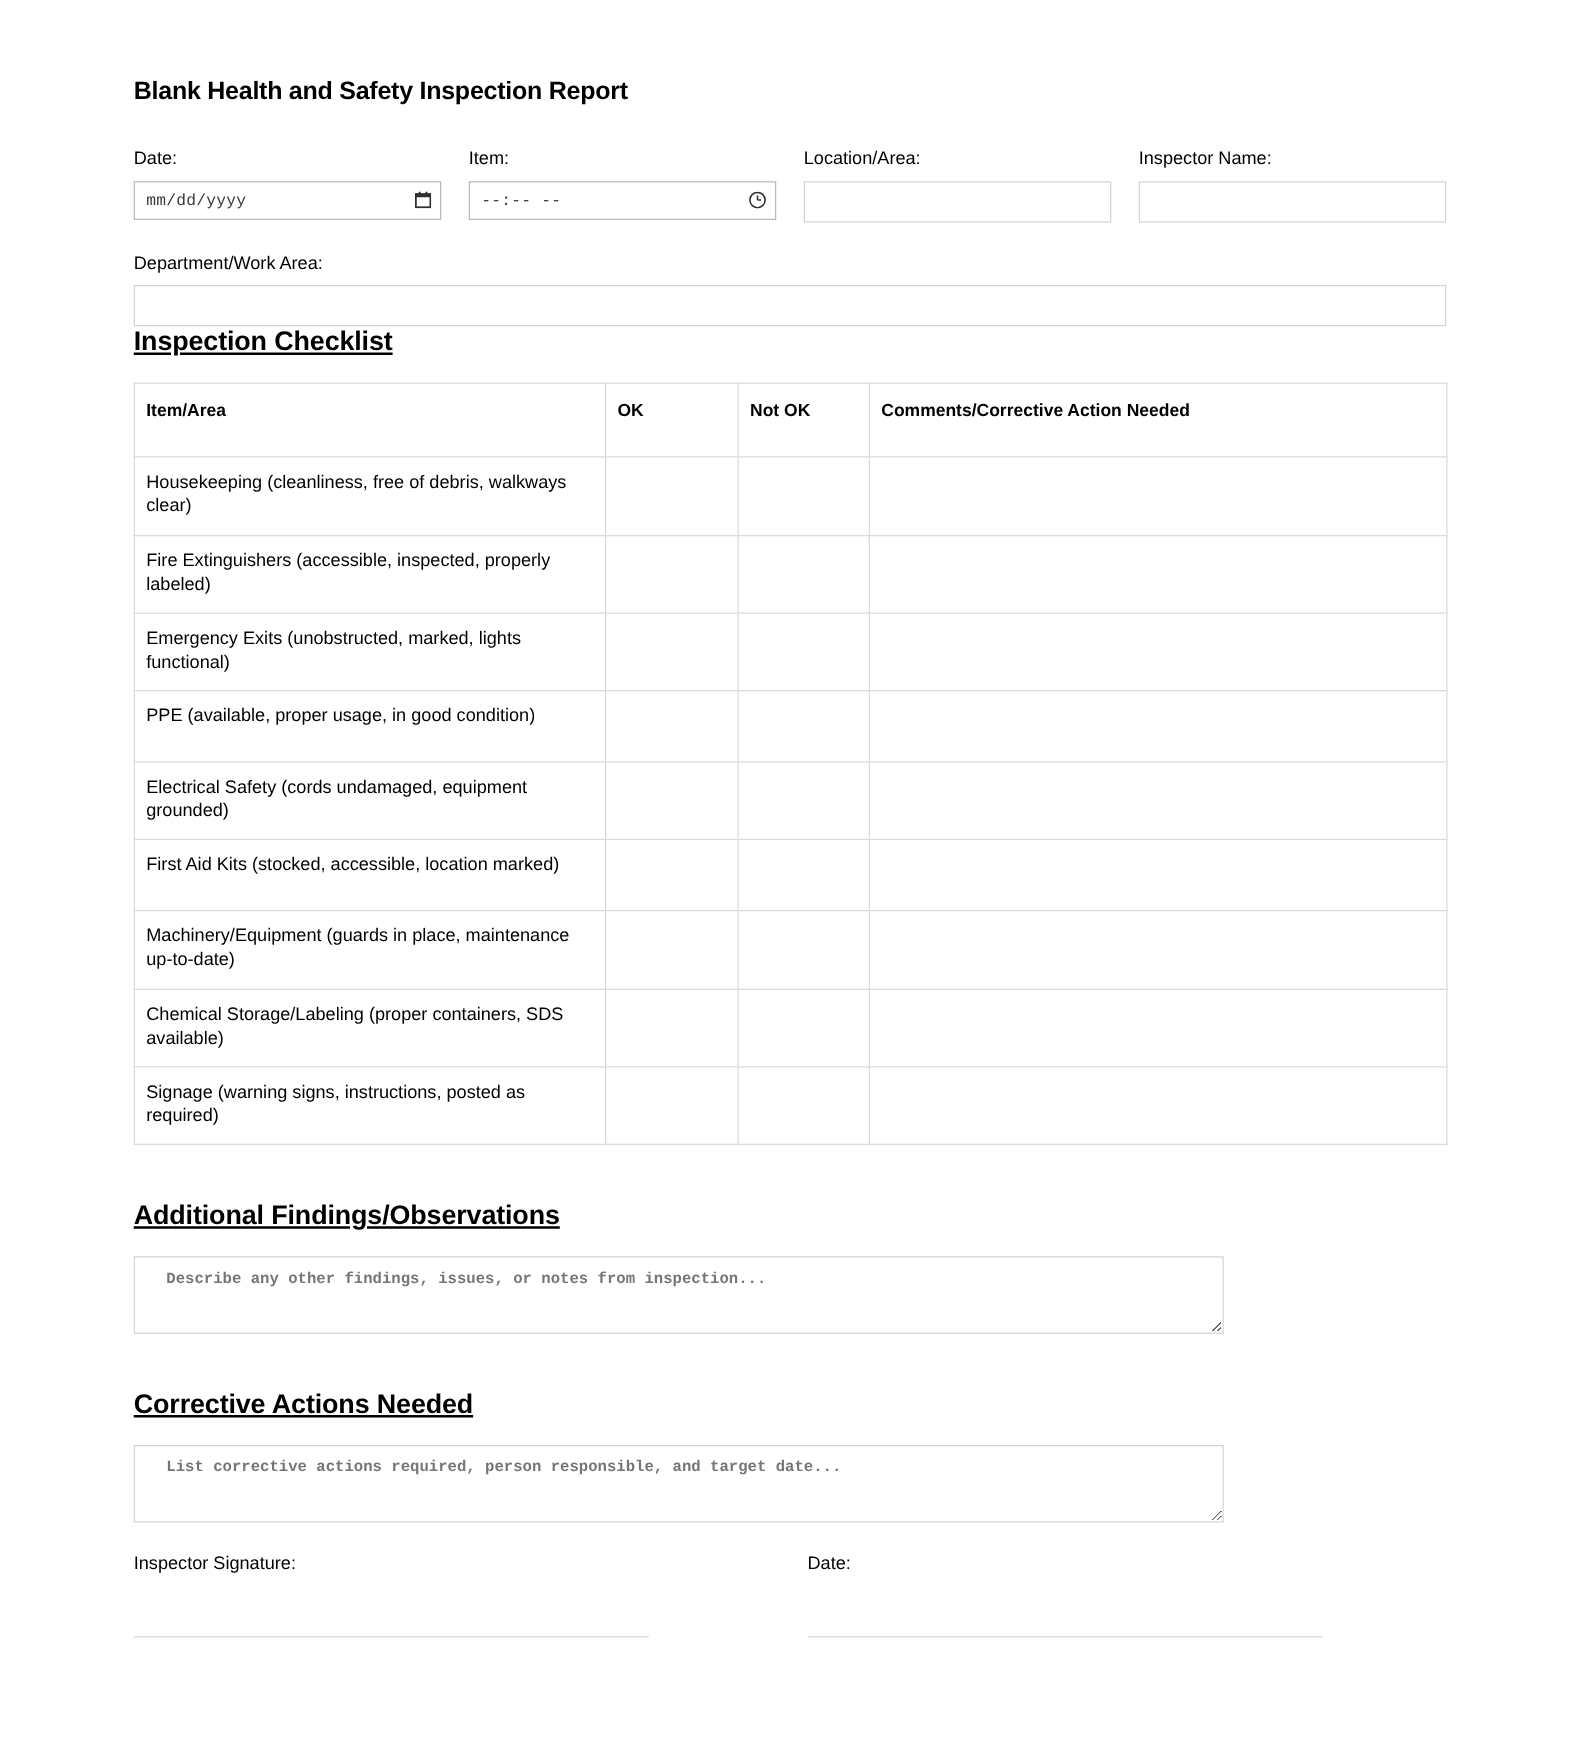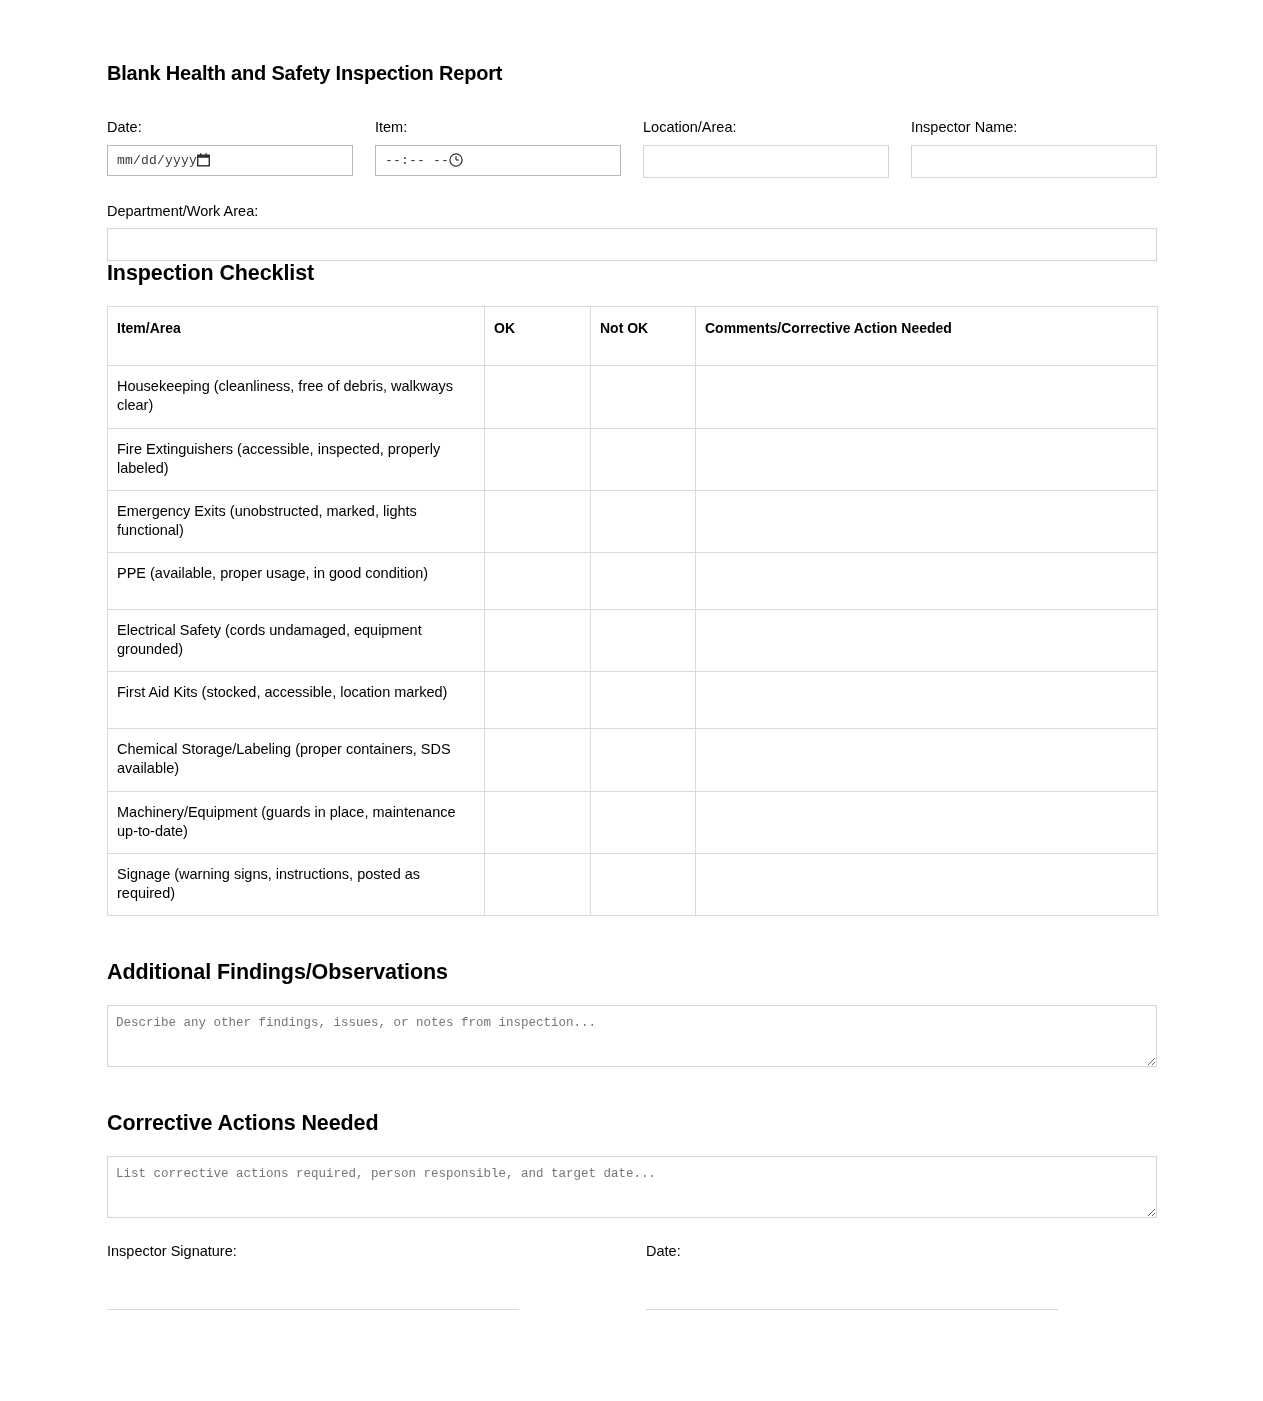--- a/index.html
+++ b/index.html
@@ -74,21 +74,21 @@
 
   
   .picker-input {
     box-sizing: border-box;
     width: 100%;
     height: 31px;
     border: 1px solid #b9b9b9;
     background: #ffffff;
     display: flex;
     align-items: center;
-    justify-content: flex-start;
+    justify-content: space-between;
     padding: 0 7px 0 9px;
     font-family: "Liberation Mono", monospace;
     font-size: 13px;
     letter-spacing: 0.2px;
     color: #3a3a3a;
     cursor: text;
     user-select: none;
   }
   .picker-input .ph {
     white-space: pre;
@@ -99,20 +99,21 @@
     flex: 0 0 auto;
     color: #3c3c3c;
   }
 
   
   .section-heading {
     font-size: 21.5px;
     font-weight: bold;
     margin: 0 0 20px 0;
     letter-spacing: -0.1px;
+    text-decoration: underline;
   }
   .section-heading.sp-top {
     margin-top: 44px;
   }
 
   
   table.checklist {
     border-collapse: collapse;
     width: 1050px;
     table-layout: fixed;
@@ -138,33 +139,34 @@
     height: 33px;
   }
   .col-item   { width: 377px; }
   .col-ok     { width: 106px; }
   .col-notok  { width: 105px; }
   .col-comm   { width: 462px; }
 
   
   .note-area {
     box-sizing: border-box;
-    width: 1050px;
+    width: 872px;
     height: 62px;
     border: 1px solid #d4d4d4;
     background: #fff;
     font-family: "Liberation Mono", monospace;
     font-size: 12.5px;
     line-height: 1.5;
     color: #000;
-    padding: 8px 8px;
+    padding: 8px 25px;
     resize: vertical;
     display: block;
     outline: none;
     border-radius: 0;
+    font-weight: bold;
   }
   .note-area::placeholder {
     color: #767676;
     font-family: "Liberation Mono", monospace;
     font-size: 12.5px;
     opacity: 1;
   }
 
   
   .sign-row {
@@ -291,27 +293,27 @@
           <td></td>
           <td></td>
         </tr>
         <tr>
           <td>First Aid Kits (stocked, accessible, location marked)</td>
           <td></td>
           <td></td>
           <td></td>
         </tr>
         <tr>
+          <td>Machinery/Equipment (guards in place, maintenance up-to-date)</td>
+          <td></td>
+          <td></td>
+          <td></td>
+        </tr>
+        <tr>
           <td>Chemical Storage/Labeling (proper containers, SDS available)</td>
-          <td></td>
-          <td></td>
-          <td></td>
-        </tr>
-        <tr>
-          <td>Machinery/Equipment (guards in place, maintenance up-to-date)</td>
           <td></td>
           <td></td>
           <td></td>
         </tr>
         <tr>
           <td>Signage (warning signs, instructions, posted as required)</td>
           <td></td>
           <td></td>
           <td></td>
         </tr>

